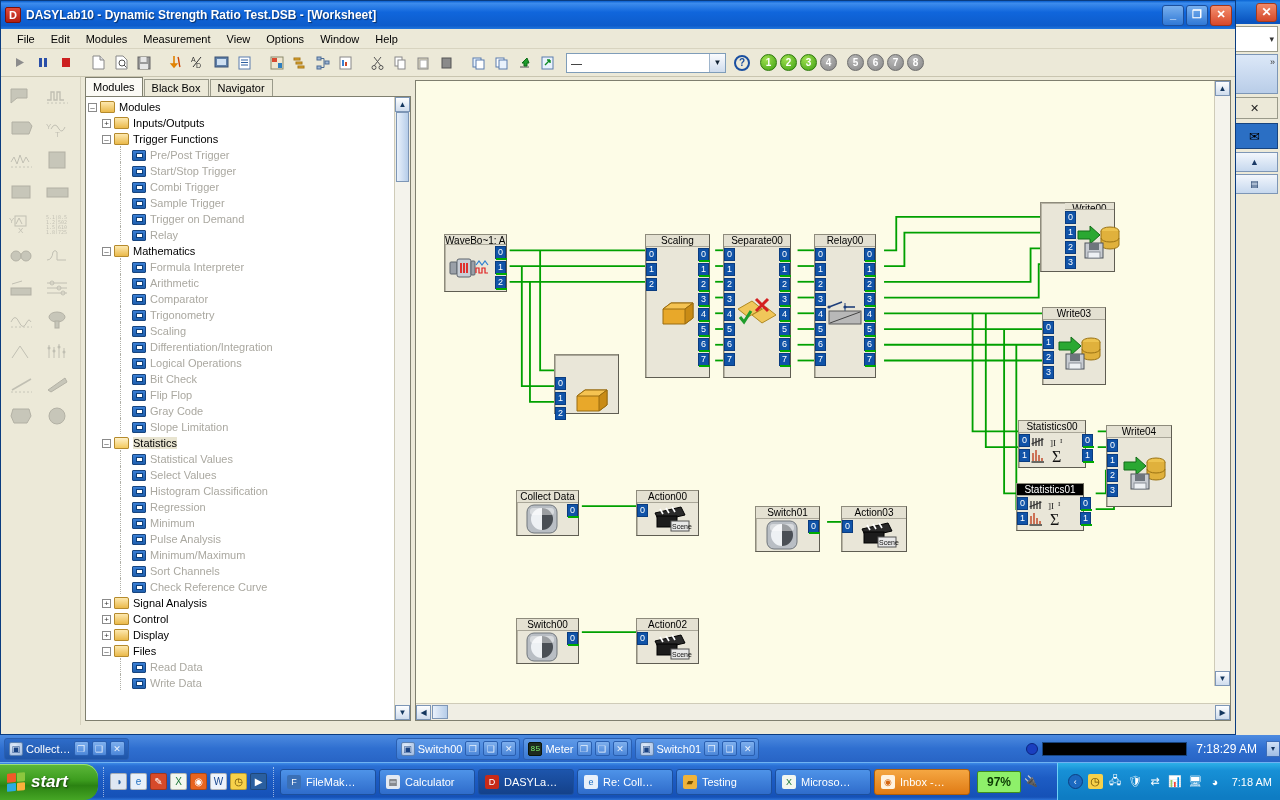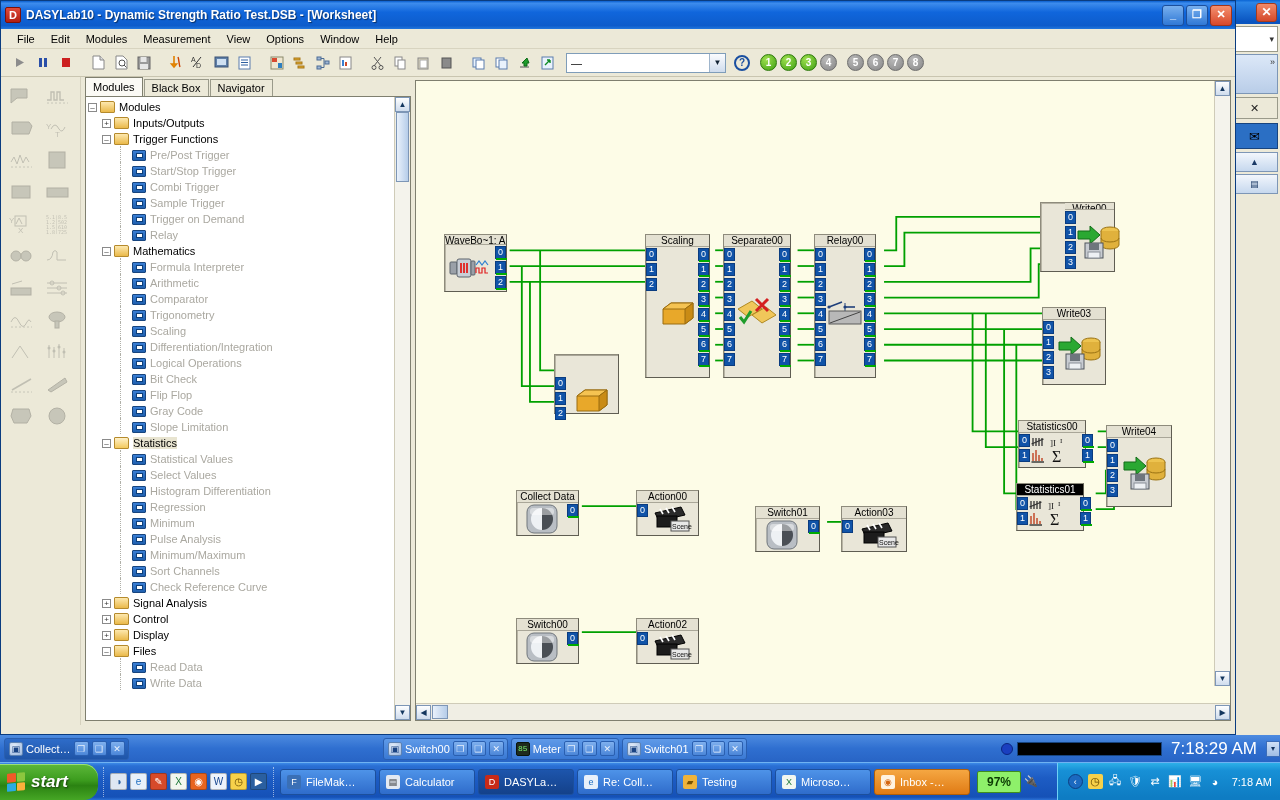--- a/index.html
+++ b/index.html
@@ -263,21 +263,21 @@
     background:linear-gradient(180deg,#7fb0ee,#4b86d8);
     border:1px solid #2a5fb0; color:#e7f0fc;
     display:flex;align-items:center;justify-content:center;font-size:9px;
   }
   .mdi-spacer { flex:1; }
   .mdi-progress {
     display:flex; align-items:center; gap:4px; margin-right:6px;
   }
   .mdi-dot { width:12px;height:12px;border-radius:50%;background:#1a3fc0;border:1px solid #0b2580; }
   .mdi-bar-black { width:145px;height:14px;background:#000;border:1px solid #17447f; }
-  .mdi-time { color:#fff; font-size:17px; margin-right:6px; }
+  .mdi-time { color:#fff; font-size:12px; margin-right:6px; }
   .mdi-grip { width:14px;height:16px;background:linear-gradient(180deg,#cfe0f6,#9fbde4);
               border:1px solid #3c6db8; display:flex;align-items:center;justify-content:center;font-size:8px;color:#12325f;}
 
   
   .taskbar {
     position:absolute; left:0; top:762px; width:1280px; height:38px;
     background:linear-gradient(180deg,#3c8ae8 0%,#2a6fd4 8%,#1d5cc4 40%,#1551b7 92%,#2c72d6 100%);
     display:flex; align-items:center;
     border-top:1px solid #6fb2f2;
   }
@@ -864,21 +864,21 @@
                 <span class="modicon">
                   <i></i>
                 </span>
                 <span class="tlabel dim">Select Values</span>
               </div>
               <div class="tnode ind2">
                 <span class="pmspace"><span style="display:inline-block;border-left:1px dotted #b0b0a8;height:16px;"></span></span>
                 <span class="modicon">
                   <i></i>
                 </span>
-                <span class="tlabel dim">Histogram Differentiation</span>
+                <span class="tlabel dim">Histogram Classification</span>
               </div>
               <div class="tnode ind2">
                 <span class="pmspace"><span style="display:inline-block;border-left:1px dotted #b0b0a8;height:16px;"></span></span>
                 <span class="modicon">
                   <i></i>
                 </span>
                 <span class="tlabel dim">Regression</span>
               </div>
               <div class="tnode ind2">
                 <span class="pmspace"><span style="display:inline-block;border-left:1px dotted #b0b0a8;height:16px;"></span></span>

